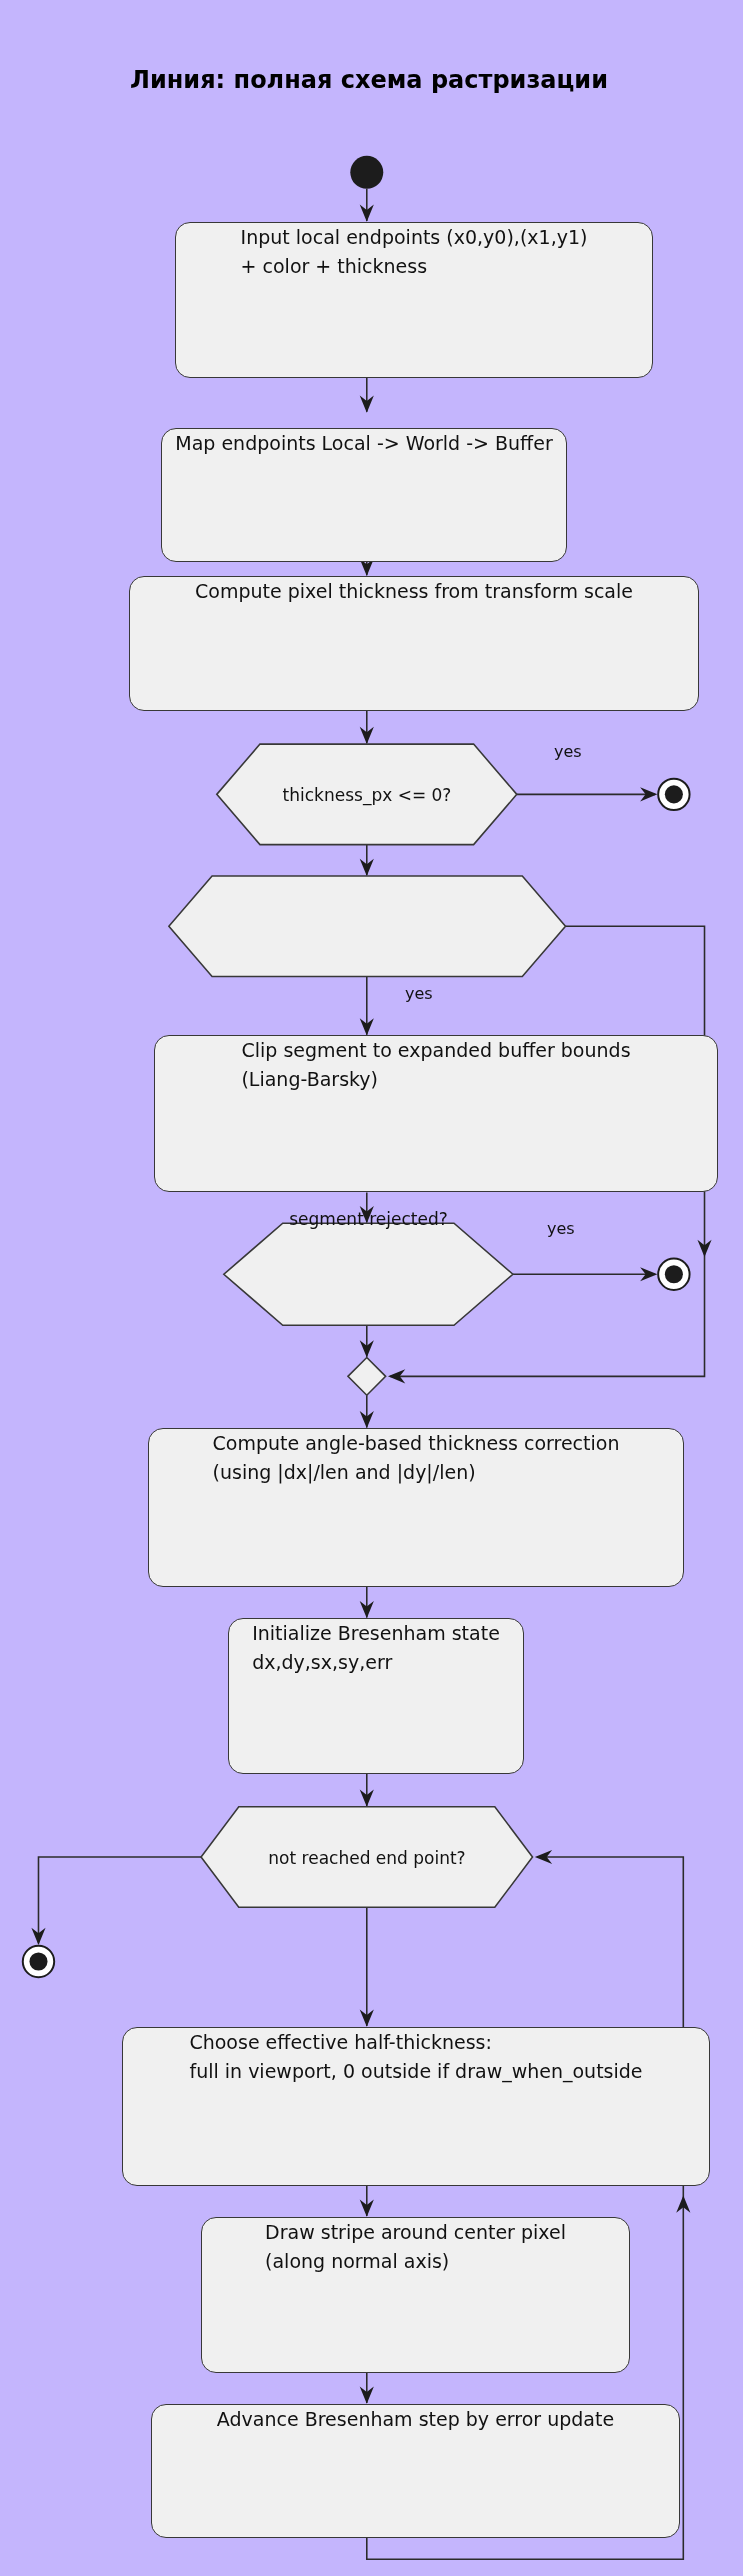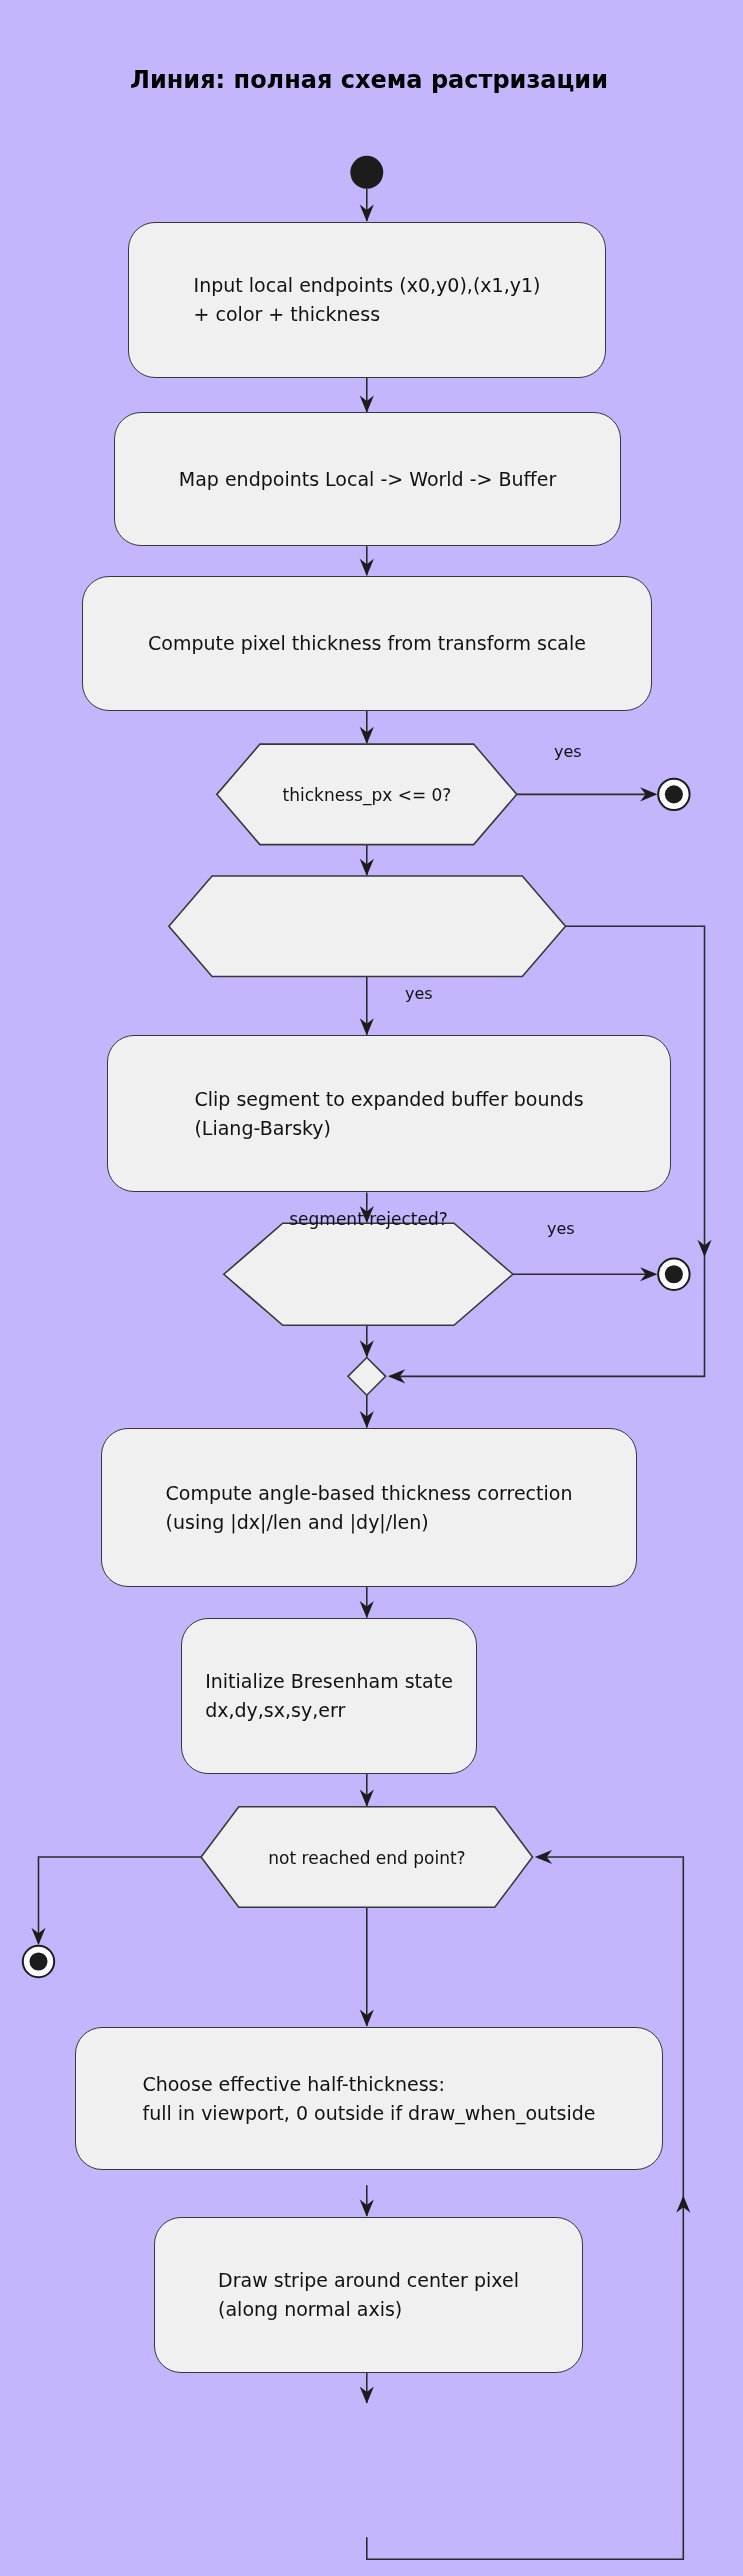--- a/index.html
+++ b/index.html
@@ -15,23 +15,24 @@
     position:absolute;
     left:110px; top:66px; width:518px;
     text-align:center;
     font-size:24px; font-weight:bold; color:#000000;
   }
   .wires{position:absolute;left:0;top:0;}
   .box{
     position:absolute;
     background:#f0f0f0;
     border:1.6px solid #383838;
-    border-radius:27px;
-    display:flex; align-items:center; justify-content:center;
+    border-radius:15px;
+    display:flex; justify-content:center;
     box-sizing:border-box;
+    margin-left:47px;
   }
   .lbl{
     white-space:pre-line;
     font-size:19px; line-height:29px; color:#111111;
     text-align:left;
   }
   .hexlbl{
     position:absolute;
     display:flex; align-items:center; justify-content:center;
     font-size:17px; color:#111111;
@@ -124,45 +125,48 @@
       <circle cx="858" cy="1622" r="11.5" fill="#1c1c1c"></circle>
       <circle cx="49" cy="2497" r="20" fill="#ffffff" stroke="#1c1c1c" stroke-width="2.5"></circle>
       <circle cx="49" cy="2497" r="11.5" fill="#1c1c1c"></circle>
     </g>
   </svg>
 
   <div class="box" style="left:128px;top:222px;width:478px;height:156px;">
     <div class="lbl">Input local endpoints (x0,y0),(x1,y1)
 + color + thickness</div>
   </div>
-  <div class="box" style="left:114px;top:412px;width:507px;height:134px;">
+  <div class="box" style="left:114px;top:428px;width:406px;height:134px;">
     <div class="lbl">Map endpoints Local -&gt; World -&gt; Buffer</div>
   </div>
   <div class="box" style="left:82px;top:576px;width:570px;height:135px;">
     <div class="lbl">Compute pixel thickness from transform scale</div>
   </div>
   <div class="box" style="left:107px;top:1035px;width:564px;height:157px;">
     <div class="lbl">Clip segment to expanded buffer bounds
 (Liang-Barsky)</div>
   </div>
   <div class="box" style="left:101px;top:1428px;width:536px;height:159px;">
     <div class="lbl">Compute angle-based thickness correction
 (using |dx|/len and |dy|/len)</div>
   </div>
   <div class="box" style="left:181px;top:1618px;width:296px;height:156px;">
     <div class="lbl">Initialize Bresenham state
 dx,dy,sx,sy,err</div>
   </div>
-  <div class="box" style="left:75px;top:2027px;width:588px;height:143px;">
+  <div class="box" style="left:75px;top:2027px;width:588px;height:159px;">
     <div class="lbl">Choose effective half-thickness:
 full in viewport, 0 outside if draw_when_outside</div>
   </div>
   <div class="box" style="left:154px;top:2217px;width:429px;height:156px;">
     <div class="lbl">Draw stripe around center pixel
 (along normal axis)</div>
+  </div>
+  <div class="box" style="left:104px;top:2404px;width:529px;height:134px;">
+    <div class="lbl">Advance Bresenham step by error update</div>
   </div>
 
   <div class="hexlbl" style="left:217px;top:744px;width:300px;height:101px;">thickness_px &lt;= 0?</div>
   <div class="hexlbl" style="left:224px;top:1168px;width:289px;height:102px;">segment rejected?</div>
   <div class="hexlbl" style="left:201px;top:1807px;width:332px;height:101px;text-align:center;">not reached end point?</div>
 
   <div class="edge-lbl" style="left:554px;top:742px;">yes</div>
   <div class="edge-lbl" style="left:405px;top:984px;">yes</div>
   <div class="edge-lbl" style="left:547px;top:1219px;">yes</div>
 

